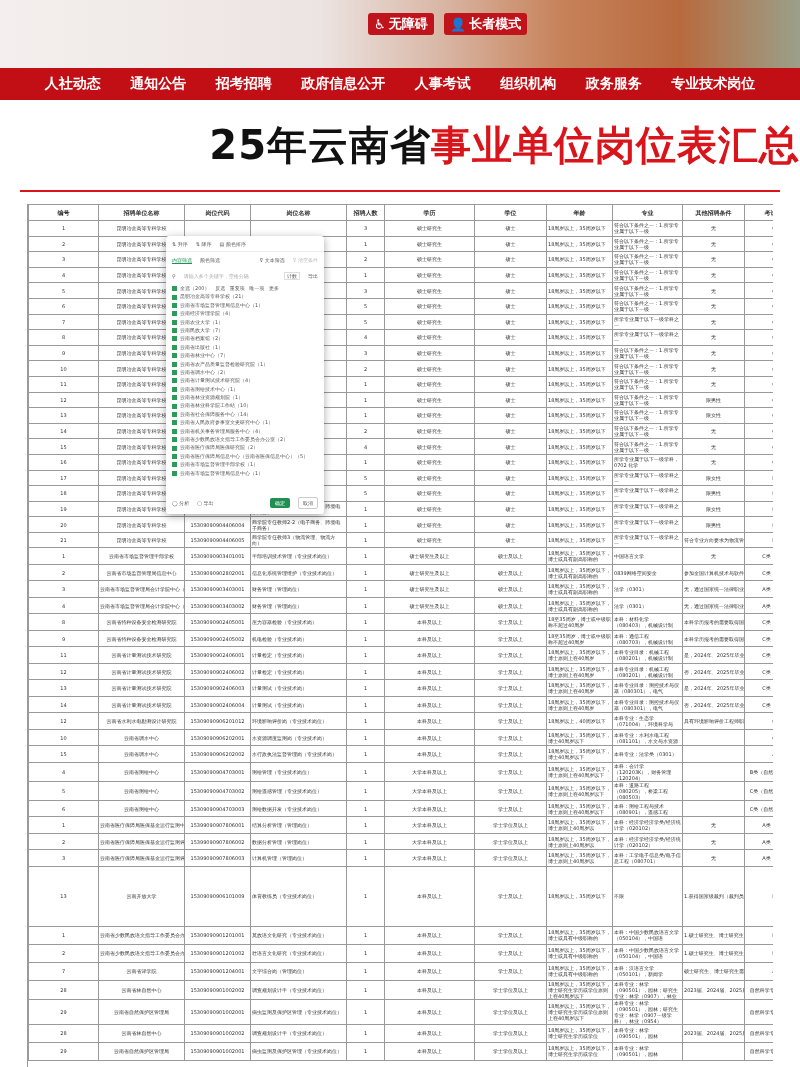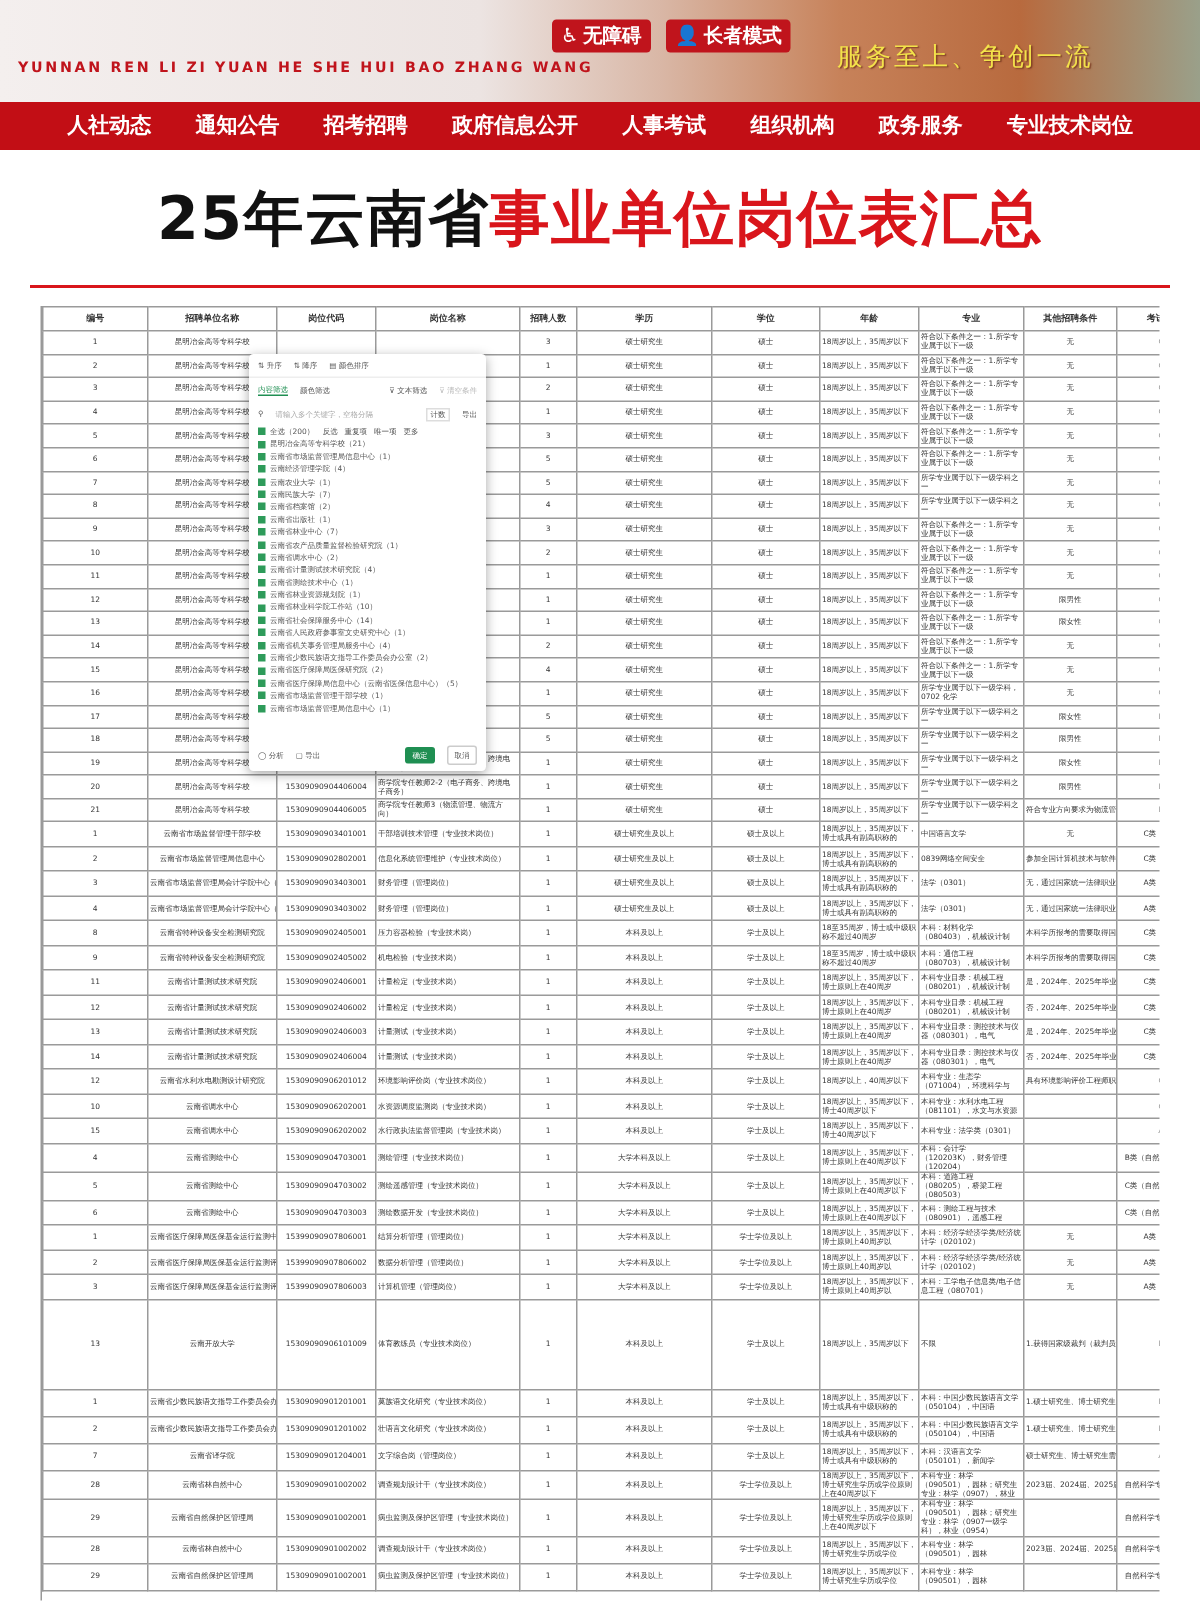--- a/index.html
+++ b/index.html
@@ -4,51 +4,49 @@
 <style>
 *{box-sizing:border-box;margin:0;padding:0}
 body{width:800px;height:1067px;overflow:hidden;background:#fff;font-family:"DejaVu Sans","Liberation Sans",sans-serif;position:relative}
 .banner{position:absolute;left:0;top:0;width:800px;height:68px;background:linear-gradient(90deg,#f4efee 0%,#ece4e2 40%,#d9b7a6 55%,#c7825a 70%,#b86a3e 85%,#9aa08a 100%)}
 .site-title{position:absolute;left:12px;top:6px;font-family:"DejaVu Serif","Liberation Serif",serif;font-size:27px;font-weight:bold;color:#c0141c;letter-spacing:1px}
 .site-sub{position:absolute;left:12px;top:40px;font-size:9.5px;color:#c0141c;letter-spacing:1.8px;font-weight:bold}
 .hdr-btn{position:absolute;top:13px;height:22px;background:#c0141c;color:#fff;font-size:13px;font-weight:bold;border-radius:3px;padding:2px 6px;display:flex;align-items:center;gap:3px}
 .slogan{position:absolute;font-size:17px;color:#f3e24a;letter-spacing:2px;text-shadow:1px 1px 1px #7a3a20}
 .nav{position:absolute;left:0;top:68px;width:800px;height:32px;background:#c20e15;display:flex;align-items:center;justify-content:space-around;padding:0 30px}
 .nav span{color:#fff;font-size:14px;font-weight:bold}
-.headline{position:absolute;left:0;top:118px;width:800px;text-align:center;font-size:40px;font-weight:bold;letter-spacing:1px}
+.headline{position:absolute;left:0;top:118px;width:800px;text-align:right;font-size:40px;font-weight:bold;letter-spacing:1px}
 .headline .b{color:#111}
 .headline .r{color:#d9151b}
 .hr{position:absolute;left:20px;top:190px;width:760px;height:2px;background:#d9151b}
 .sheet{position:absolute;left:27px;top:204px;width:746px;height:863px;overflow:hidden;border-left:1px solid #999}
 .sheet-title{height:14px;background:#2d5ba3;color:#fff;font-family:"DejaVu Serif",serif;font-size:9px;text-align:center;line-height:14px;font-weight:bold}
 table{border-collapse:collapse;width:746px;table-layout:fixed}
 td,th{border:1px solid #9a9a9a;font-size:5px;color:#333;text-align:center;overflow:hidden;white-space:nowrap;padding:0 1px;line-height:6px}
 th{height:16px;font-weight:bold;font-size:6px;background:#fff}
 .wrap{white-space:normal;text-align:left}
 .popup{position:absolute;left:166px;top:236px;width:158px;height:278px;background:#fff;box-shadow:0 2px 8px rgba(0,0,0,.35);border-radius:3px;font-size:5px;color:#555;z-index:5}
 .popup .row{display:flex;gap:8px;align-items:center;padding:0 6px}
 .popup .cb{display:inline-block;width:5px;height:5px;background:#2e9b5a;margin-right:3px;vertical-align:middle}
 .popup .item{height:8.4px;line-height:8.4px;padding-left:6px;white-space:nowrap;overflow:hidden}
 .ok{background:#1f8f52;color:#fff;padding:2px 5px;border-radius:2px}
 .cancel{border:1px solid #ccc;padding:2px 4px;border-radius:2px}
 </style>
 </head>
 <body>
 
 <div class="banner">
-  <div class="site-sub">YUNNAN REN LI ZI YUAN HE SHE HUI BAO ZHANG WANG</div>
   <div class="hdr-btn" style="left:368px">
     <span>♿</span>
     <span>无障碍</span>
   </div>
   <div class="hdr-btn" style="left:444px">
     <span>👤</span>
     <span>长者模式</span>
   </div>
-  <div class="slogan" style="left:558px;top:26px">服务至上、争创一流</div>
 </div>
 
 <div class="nav">
   <span>人社动态</span>
   <span>通知公告</span>
   <span>招考招聘</span>
   <span>政府信息公开</span>
   <span>人事考试</span>
   <span>组织机构</span>
   <span>政务服务</span>

